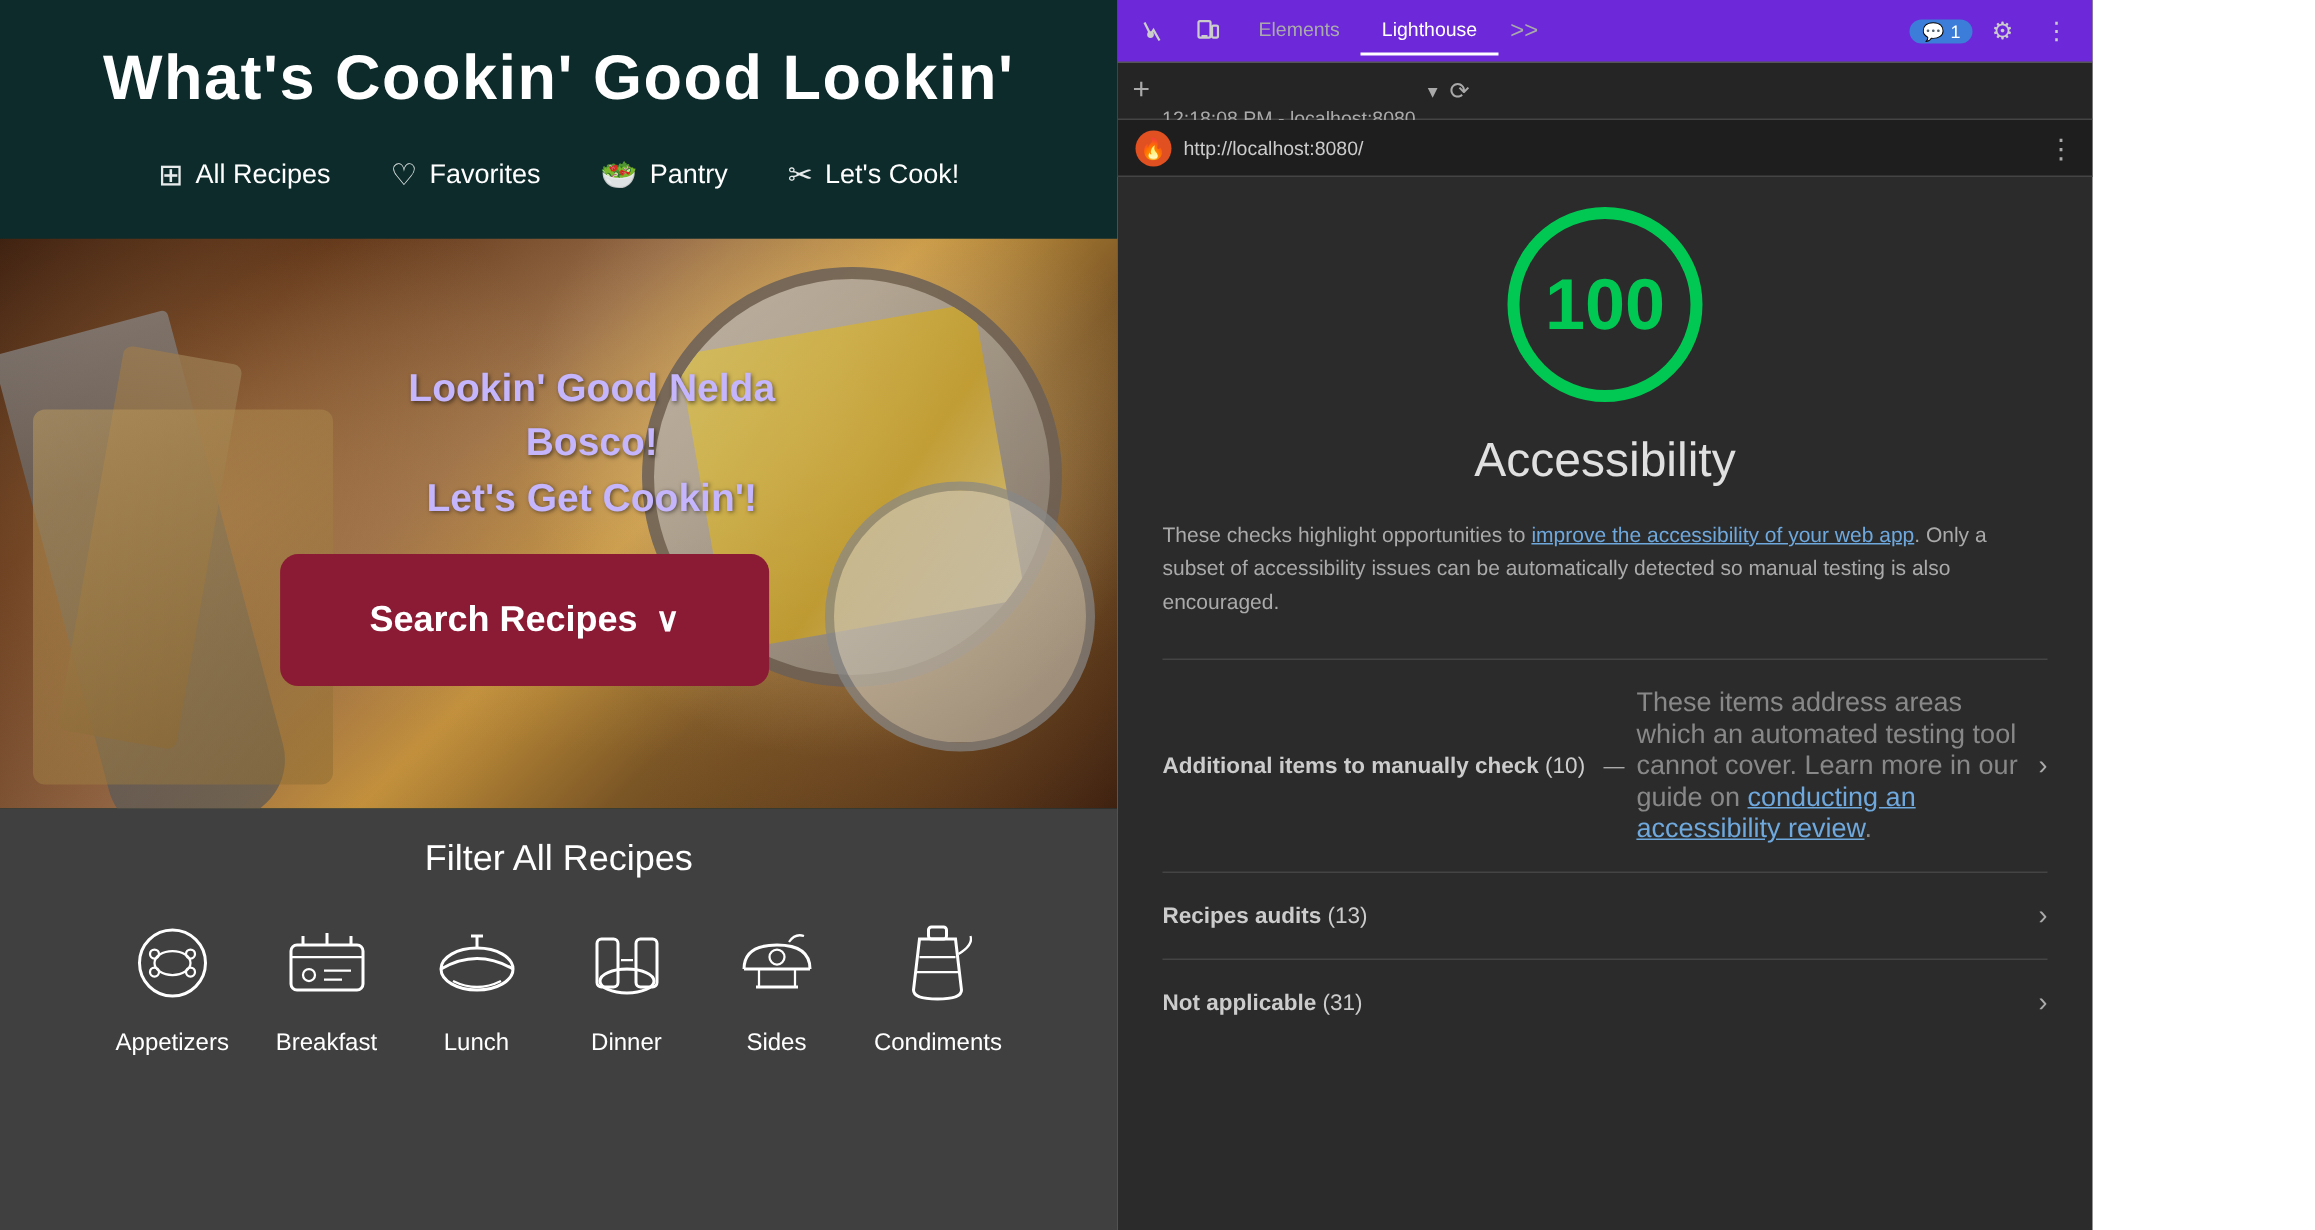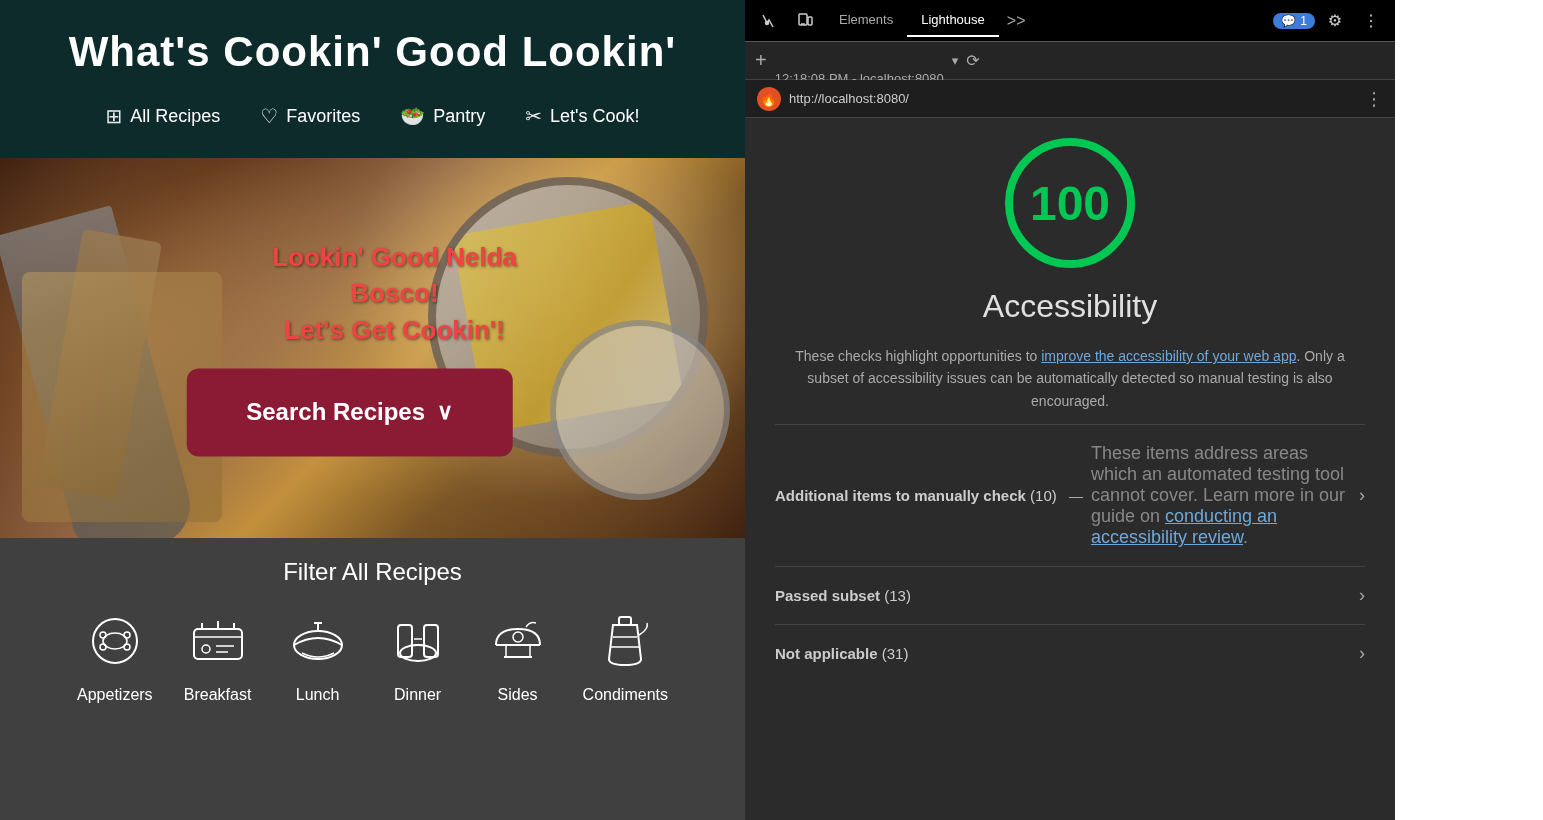--- a/index.html
+++ b/index.html
@@ -84,21 +84,21 @@
     #hero-content {
       position: absolute;
       top: 50%;
       left: 50%;
       transform: translate(-50%, -50%);
       text-align: center;
       z-index: 2;
     }
 
     #hero-greeting {
-      color: #ef4444;
+      color: #c4b5fd;
       font-size: 26px;
       font-weight: bold;
       line-height: 1.4;
       text-shadow: 1px 1px 3px rgba(0,0,0,0.5);
       margin-bottom: 20px;
       margin-left: 44px;
     }
 
     #search-button {
       background: #8b1a35;
@@ -175,21 +175,21 @@
     #devtools-panel {
       width: 650px;
       height: 820px;
       background: #2b2b2b;
       display: flex;
       flex-direction: column;
       overflow: hidden;
     }
 
     #devtools-toolbar {
-      background: #000000;
+      background: #6d28d9;
       height: 42px;
       display: flex;
       align-items: center;
       padding: 0 8px;
       gap: 4px;
       border-bottom: 1px solid #555;
       justify-content: center;
     }
 
     .dt-icon-btn {
@@ -342,25 +342,25 @@
     }
 
     #accessibility-title {
       text-align: center;
       font-size: 32px;
       color: #e0e0e0;
       margin-bottom: 20px;
     }
 
     #accessibility-desc {
-      text-align: center;
+      text-align: left;
       font-size: 14px;
       color: #aaa;
       line-height: 1.6;
-      margin-bottom: 12px;
+      margin-bottom: 27px;
     }
 
     .link-text {
       color: #6fa8dc;
       text-decoration: underline;
       cursor: pointer;
     }
 
     .audit-section {
       border-top: 1px solid #444;
@@ -610,21 +610,21 @@
         <span class="audit-desc">
           <span>These items address areas which an automated testing tool cannot cover. Learn more in our guide on </span><span class="link-text">conducting an accessibility review</span><span>.</span>
         </span>
         <span class="chevron-icon">›</span>
       </div>
     </div>
 
     <div class="audit-section">
       <div class="audit-header">
         <span class="audit-title">
-          <strong>Passed subset</strong>
+          <strong>Recipes audits</strong>
           <span>(13)</span>
         </span>
         <span class="chevron-icon">›</span>
       </div>
     </div>
 
     <div class="audit-section">
       <div class="audit-header">
         <span class="audit-title">
           <strong>Not applicable</strong>

